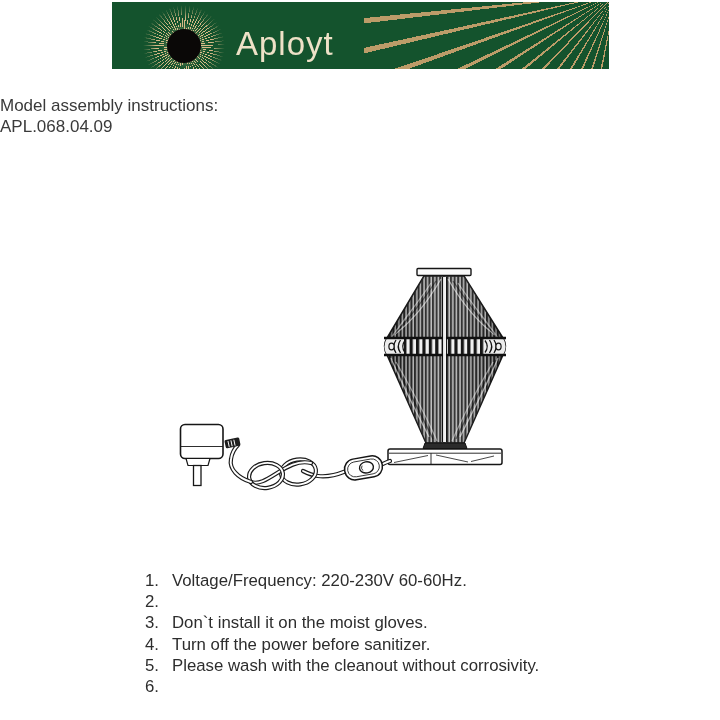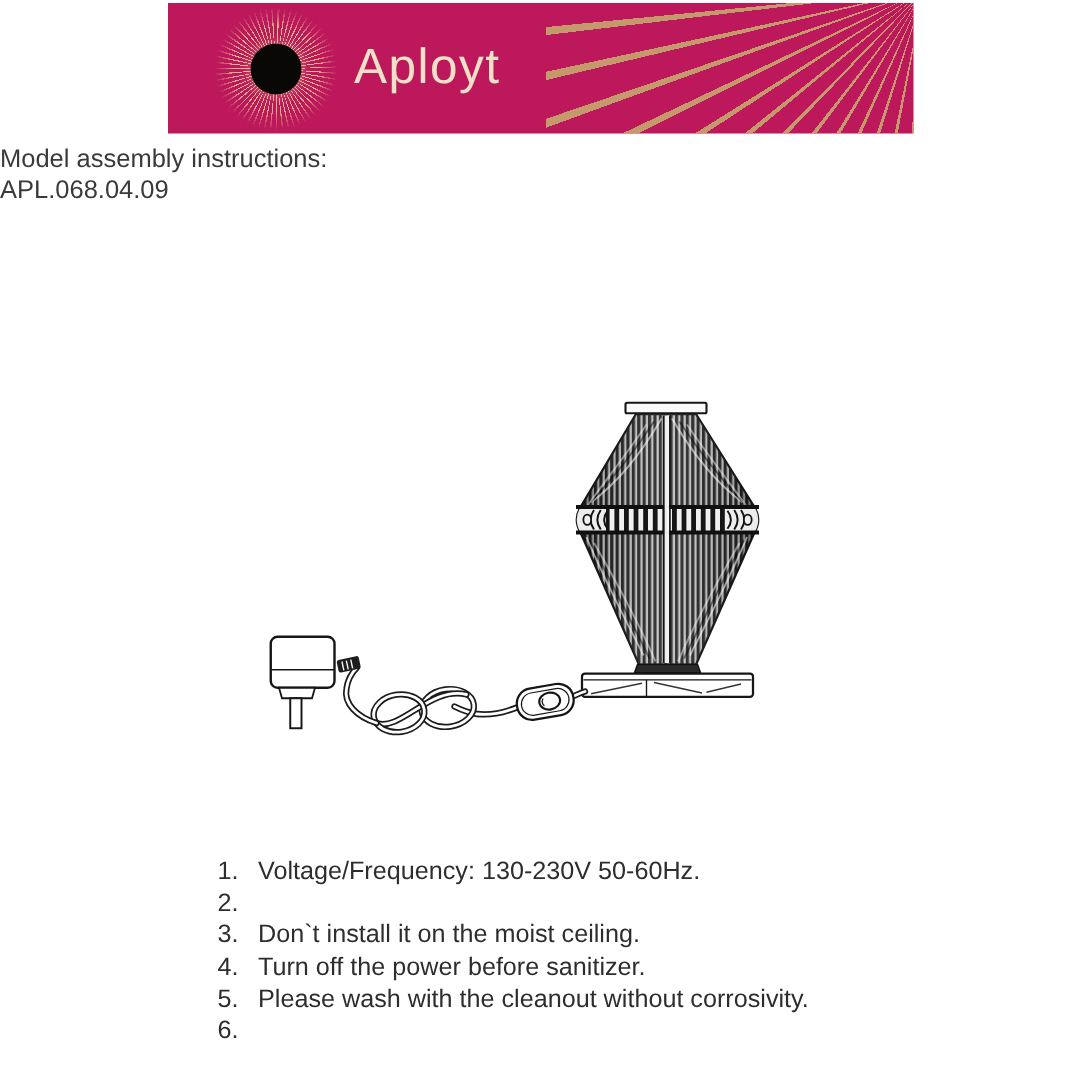--- a/index.html
+++ b/index.html
@@ -2,22 +2,22 @@
 <html><head>
 <meta charset="utf-8">
 <style>
   html,body{margin:0;padding:0;}
   .page{
     position:relative;width:720px;height:720px;background:#ffffff;
     font-family:"Liberation Sans",sans-serif;overflow:hidden;
   }
   
   .banner{
-    position:absolute;left:112px;top:2px;width:497px;height:87px;
-    background:#be185d;overflow:hidden;
+    position:absolute;left:112px;top:2px;width:497px;height:67px;
+    background:#14532d;overflow:hidden;
   }
   .sunburst{
     position:absolute;left:31px;top:3px;width:82px;height:82px;border-radius:50%;
     background:repeating-conic-gradient(from 2deg,rgba(224,191,140,.95) 0deg 1.5deg,rgba(224,191,140,0) 1.5deg 5.7deg);
     -webkit-mask:radial-gradient(circle,rgba(0,0,0,0) 0 15px,#000 17px 28px,rgba(0,0,0,.55) 33px,rgba(0,0,0,0) 41px);
     mask:radial-gradient(circle,rgba(0,0,0,0) 0 15px,#000 17px 28px,rgba(0,0,0,.55) 33px,rgba(0,0,0,0) 41px);
   }
   .sunburst-core{
     position:absolute;left:55px;top:27px;width:34px;height:34px;border-radius:50%;
     background:#0a0807;box-shadow:0 0 6px 2px rgba(238,210,158,.28);
@@ -177,28 +177,28 @@
         <path d="M181,446.5 L223,446.5" stroke="#161616" stroke-width=".9"></path>
         <path d="M186,458.5 L210,458.5 L208,465.5 L188,465.5 Z" fill="#ffffff" stroke="#161616" stroke-width="1.2"></path>
         <rect x="193.5" y="465.5" width="7.5" height="20" fill="#ffffff" stroke="#161616" stroke-width="1.3"></rect>
       </g>
     </svg>
   </figure>
 
   <ol class="instructions">
     <li>
       <span class="num">1.</span>
-      <span>Voltage/Frequency: 130-230V 50-60Hz.</span>
+      <span>Voltage/Frequency: 220-230V 60-60Hz.</span>
     </li>
     <li>
       <span class="num">2.</span>
     </li>
     <li>
       <span class="num">3.</span>
-      <span>Don`t install it on the moist ceiling.</span>
+      <span>Don`t install it on the moist gloves.</span>
     </li>
     <li>
       <span class="num">4.</span>
       <span>Turn off the power before sanitizer.</span>
     </li>
     <li>
       <span class="num">5.</span>
       <span>Please wash with the cleanout without corrosivity.</span>
     </li>
     <li>

